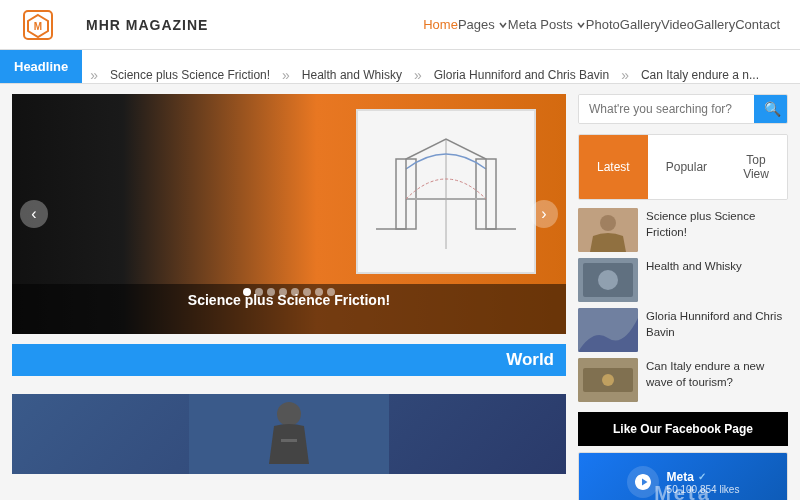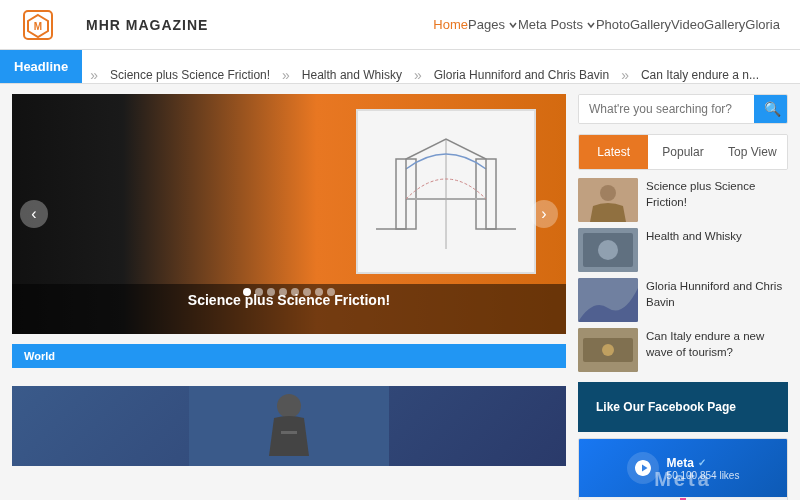--- a/index.html
+++ b/index.html
@@ -145,25 +145,25 @@
     .category-row {
       display: flex;
       gap: 10px;
       margin-top: 10px;
     }
     .category-col {
       flex: 1;
     }
     .category-header {
       padding: 6px 12px;
-      font-size: 11px;
+      font-size: 17px;
       font-weight: bold;
       color: #fff;
       margin-bottom: 18px;
-      text-align: left;
+      text-align: right;
     }
     .category-header.world { background: #2196f3; }
     .category-header.politics { background: #2196f3; }
     .category-img-placeholder {
       width: 100%;
       height: 80px;
       background: #4a7ab5;
       display: flex;
       align-items: center;
       justify-content: center;
@@ -211,21 +211,21 @@
     .tabs {
       display: flex;
       margin-bottom: 8px;
       border: 1px solid #ddd;
       border-radius: 2px;
       overflow: hidden;
     }
     .tab {
       flex: 1;
       text-align: center;
-      padding: 10px;
+      padding: 18px;
       font-size: 12px;
       cursor: pointer;
       background: #fff;
       color: #555;
       border: none;
     }
     .tab.active {
       background: #e87722;
       color: #fff;
     }
@@ -256,24 +256,24 @@
       font-size: 11.5px;
       color: #333;
       line-height: 1.4;
     }
 
     
     .facebook-section {
       margin-top: 10px;
     }
     .facebook-header {
-      background: #0c4a6e;
-      color: #fff;
-      text-align: left;
-      padding: 18px;
+      background: #000000;
+      color: #fff;
+      text-align: center;
+      padding: 10px;
       font-size: 12px;
       font-weight: bold;
       margin-bottom: 6px;
     }
     .facebook-card {
       border: 1px solid #ddd;
       border-radius: 2px;
       overflow: hidden;
       background: #fff;
     }
@@ -385,21 +385,21 @@
         </svg>
     </span>
     <span class="dropdown">
       <span>Meta Posts</span>
       <svg viewBox="0 0 10 10">
           <path d="M2 3 L5 7 L8 3" stroke="#555" stroke-width="1.5" fill="none"></path>
         </svg>
     </span>
     <a href="#">PhotoGallery</a>
     <a href="#">VideoGallery</a>
-    <a href="#">Gloria</a>
+    <a href="#">Contact</a>
   </nav>
 </header>
 
 <div class="headline-bar">
   <div class="headline-label">Headline</div>
   <div class="headline-items">
     <span class="headline-arrow">»</span>
     <span class="headline-item">Science plus Science Friction!</span>
     <span class="headline-arrow">»</span>
     <span class="headline-item">Health and Whisky</span>

